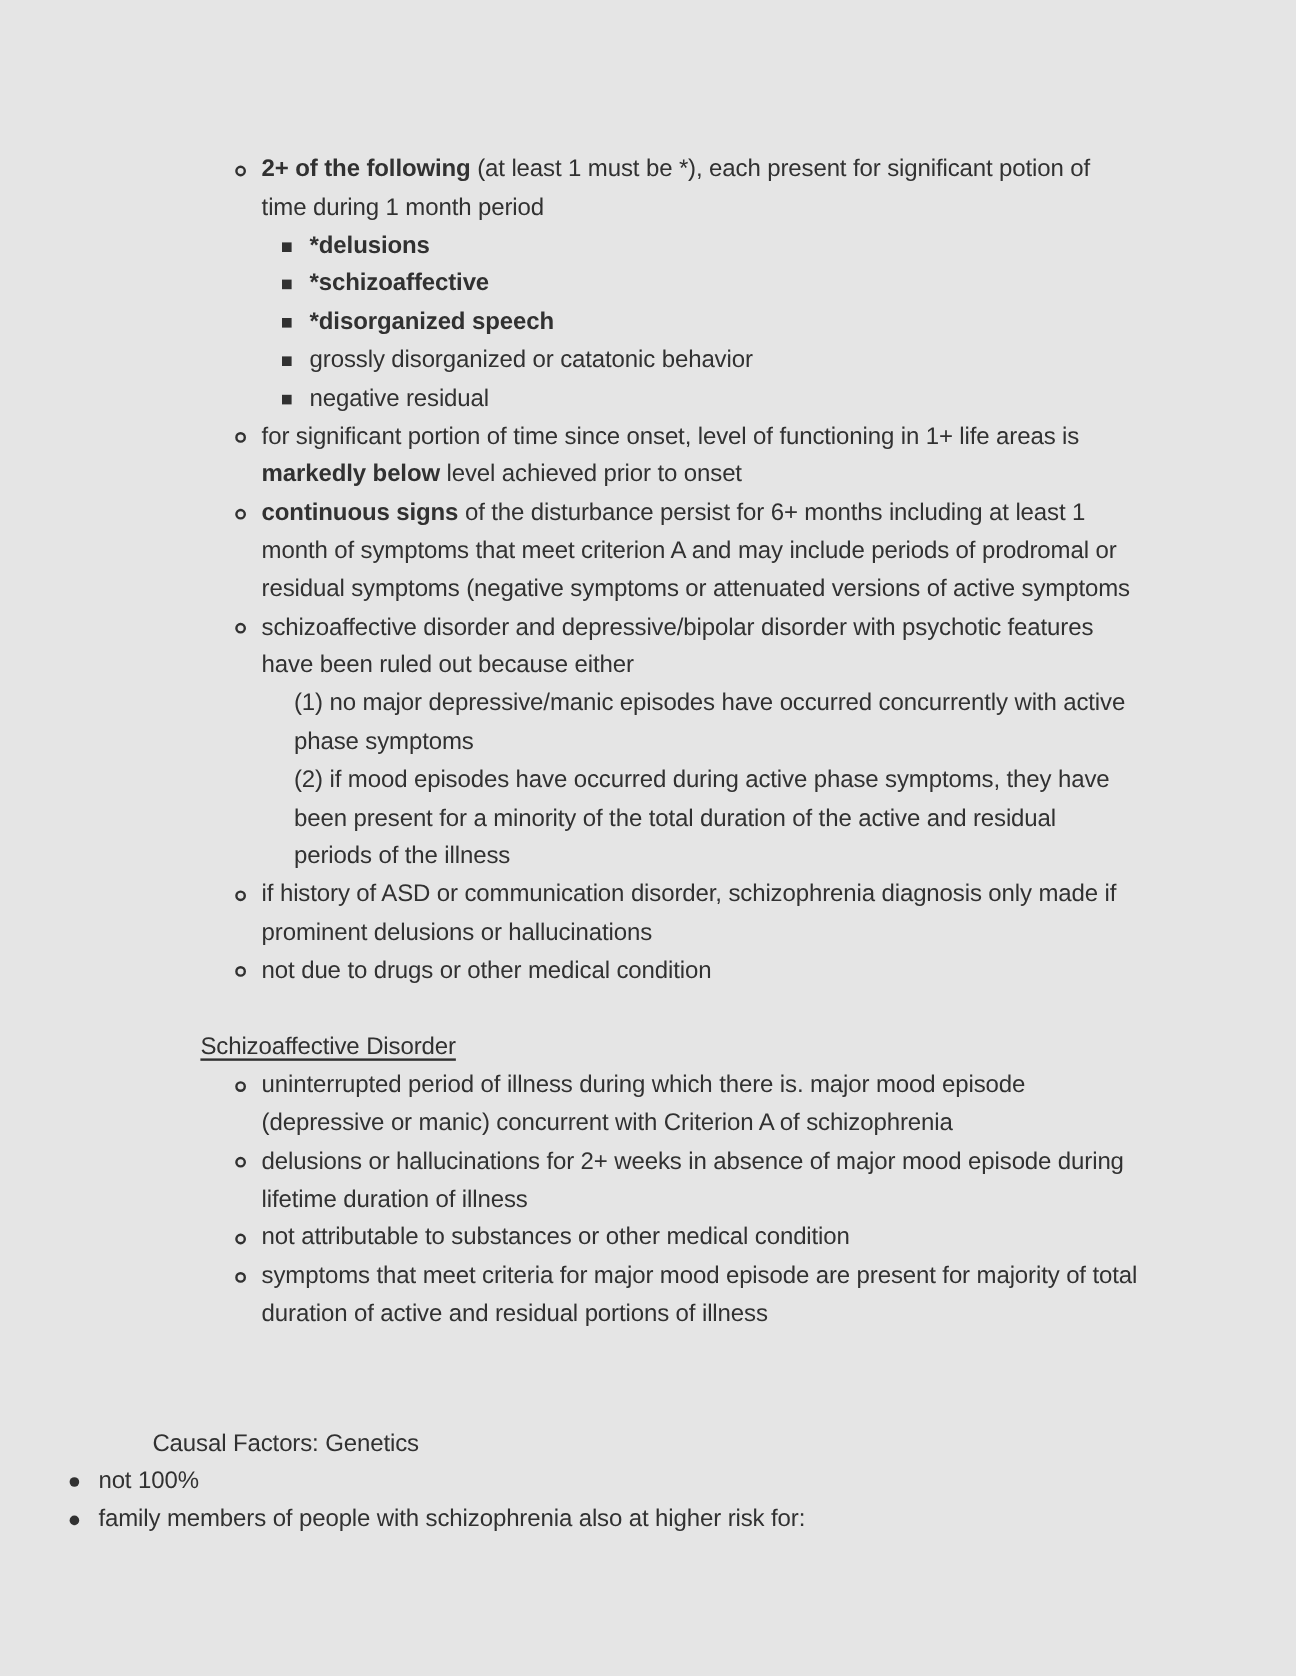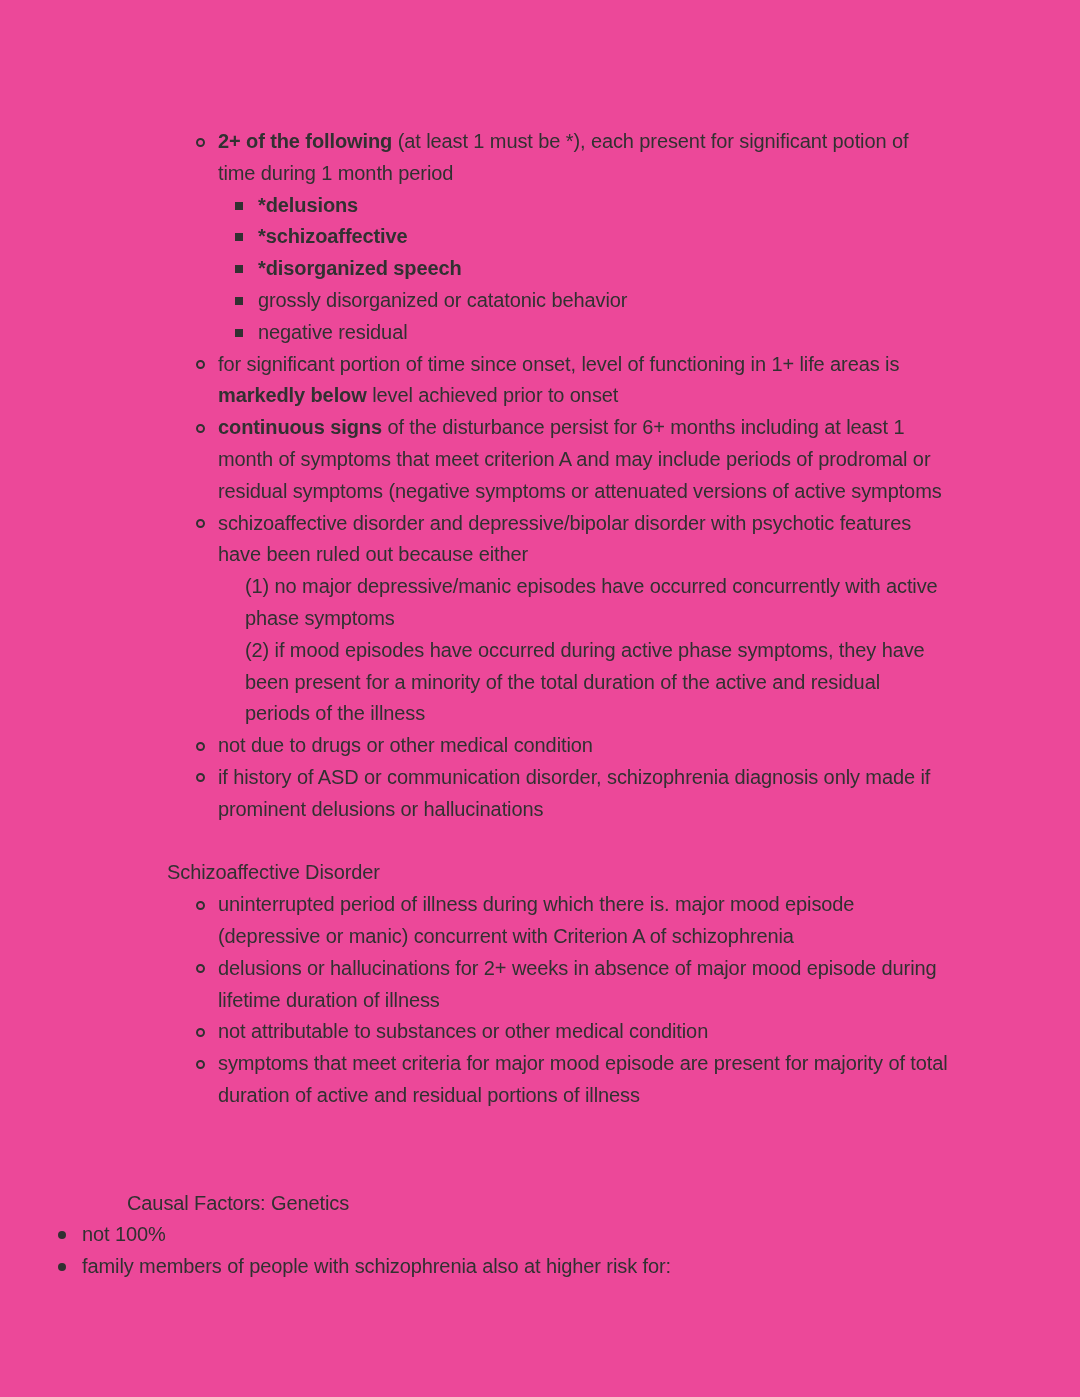--- a/index.html
+++ b/index.html
@@ -4,21 +4,21 @@
 <style>
   html, body {
     margin: 0;
     padding: 0;
     background: #ffffff;
   }
   .page {
     position: relative;
     width: 1080px;
     height: 1397px;
-    background: #ec4899;
+    background: #e5e5e5;
     box-sizing: border-box;
     padding: 126px 130px 0 0;
     overflow: hidden;
     font-family: "Liberation Sans", sans-serif;
     font-size: 20px;
     line-height: 31.8px;
     letter-spacing: -0.1px;
     color: #313131;
   }
   .block { position: relative; }
@@ -26,20 +26,21 @@
   
   .p0  { margin-left: 127px; margin-top: 44px; }              
   .h   { margin-left: 167px; }              
   .li1 { margin-left: 82px; }              
   .li2 { margin-left: 218px; }              
   .li3 { margin-left: 258px; }              
   .p3  { margin-left: 245px; }              
   .gap { height: 31.8px; }
 
   .h .txt {
+    text-decoration: underline;
     text-decoration-thickness: 1.5px;
     text-underline-offset: 4px;
   }
 
   .b { font-weight: 700; }
 
   
   .marker { position: absolute; display: block; }
   .li2 > .marker {
     left: -22px; top: 11.5px;
@@ -70,22 +71,22 @@
       <div class="block li3"><span class="marker"></span><span class="txt"><span class="b">*delusions</span></span></div>
       <div class="block li3"><span class="marker"></span><span class="txt"><span class="b">*schizoaffective</span></span></div>
       <div class="block li3"><span class="marker"></span><span class="txt"><span class="b">*disorganized speech</span></span></div>
       <div class="block li3"><span class="marker"></span><span class="txt"><span>grossly disorganized or catatonic behavior</span></span></div>
       <div class="block li3"><span class="marker"></span><span class="txt"><span>negative residual</span></span></div>
       <div class="block li2"><span class="marker"></span><span class="txt"><span>for significant portion of time since onset, level of functioning in 1+ life areas is </span><span class="b">markedly below</span><span> level achieved prior to onset</span></span></div>
       <div class="block li2"><span class="marker"></span><span class="txt"><span class="b">continuous signs</span><span> of the disturbance persist for 6+ months including at least 1 month of symptoms that meet criterion A and may include periods of prodromal or residual symptoms (negative symptoms or attenuated versions of active symptoms</span></span></div>
       <div class="block li2"><span class="marker"></span><span class="txt"><span>schizoaffective disorder and depressive/bipolar disorder with psychotic features have been ruled out because either</span></span></div>
       <div class="block p3"><span class="txt"><span>(1) no major depressive/manic episodes have occurred concurrently with active phase symptoms</span></span></div>
       <div class="block p3"><span class="txt"><span>(2) if mood episodes have occurred during active phase symptoms, they have been present for a minority of the total duration of the active and residual periods of the illness</span></span></div>
+      <div class="block li2"><span class="marker"></span><span class="txt"><span>if history of ASD or communication disorder, schizophrenia diagnosis only made if prominent delusions or hallucinations</span></span></div>
       <div class="block li2"><span class="marker"></span><span class="txt"><span>not due to drugs or other medical condition</span></span></div>
-      <div class="block li2"><span class="marker"></span><span class="txt"><span>if history of ASD or communication disorder, schizophrenia diagnosis only made if prominent delusions or hallucinations</span></span></div>
       <div class="block gap"></div>
       <div class="block h"><span class="txt"><span>Schizoaffective Disorder</span></span></div>
       <div class="block li2"><span class="marker"></span><span class="txt"><span>uninterrupted period of illness during which there is. major mood episode (depressive or manic) concurrent with Criterion A of schizophrenia</span></span></div>
       <div class="block li2"><span class="marker"></span><span class="txt"><span>delusions or hallucinations for 2+ weeks in absence of major mood episode during lifetime duration of illness</span></span></div>
       <div class="block li2"><span class="marker"></span><span class="txt"><span>not attributable to substances or other medical condition</span></span></div>
       <div class="block li2"><span class="marker"></span><span class="txt"><span>symptoms that meet criteria for major mood episode are present for majority of total duration of active and residual portions of illness</span></span></div>
       <div class="block gap"></div>
       <div class="block p0"><span class="txt"><span>Causal Factors: Genetics</span></span></div>
       <div class="block li1"><span class="marker"></span><span class="txt"><span>not 100%</span></span></div>
       <div class="block li1"><span class="marker"></span><span class="txt"><span>family members of people with schizophrenia also at higher risk for:</span></span></div>

